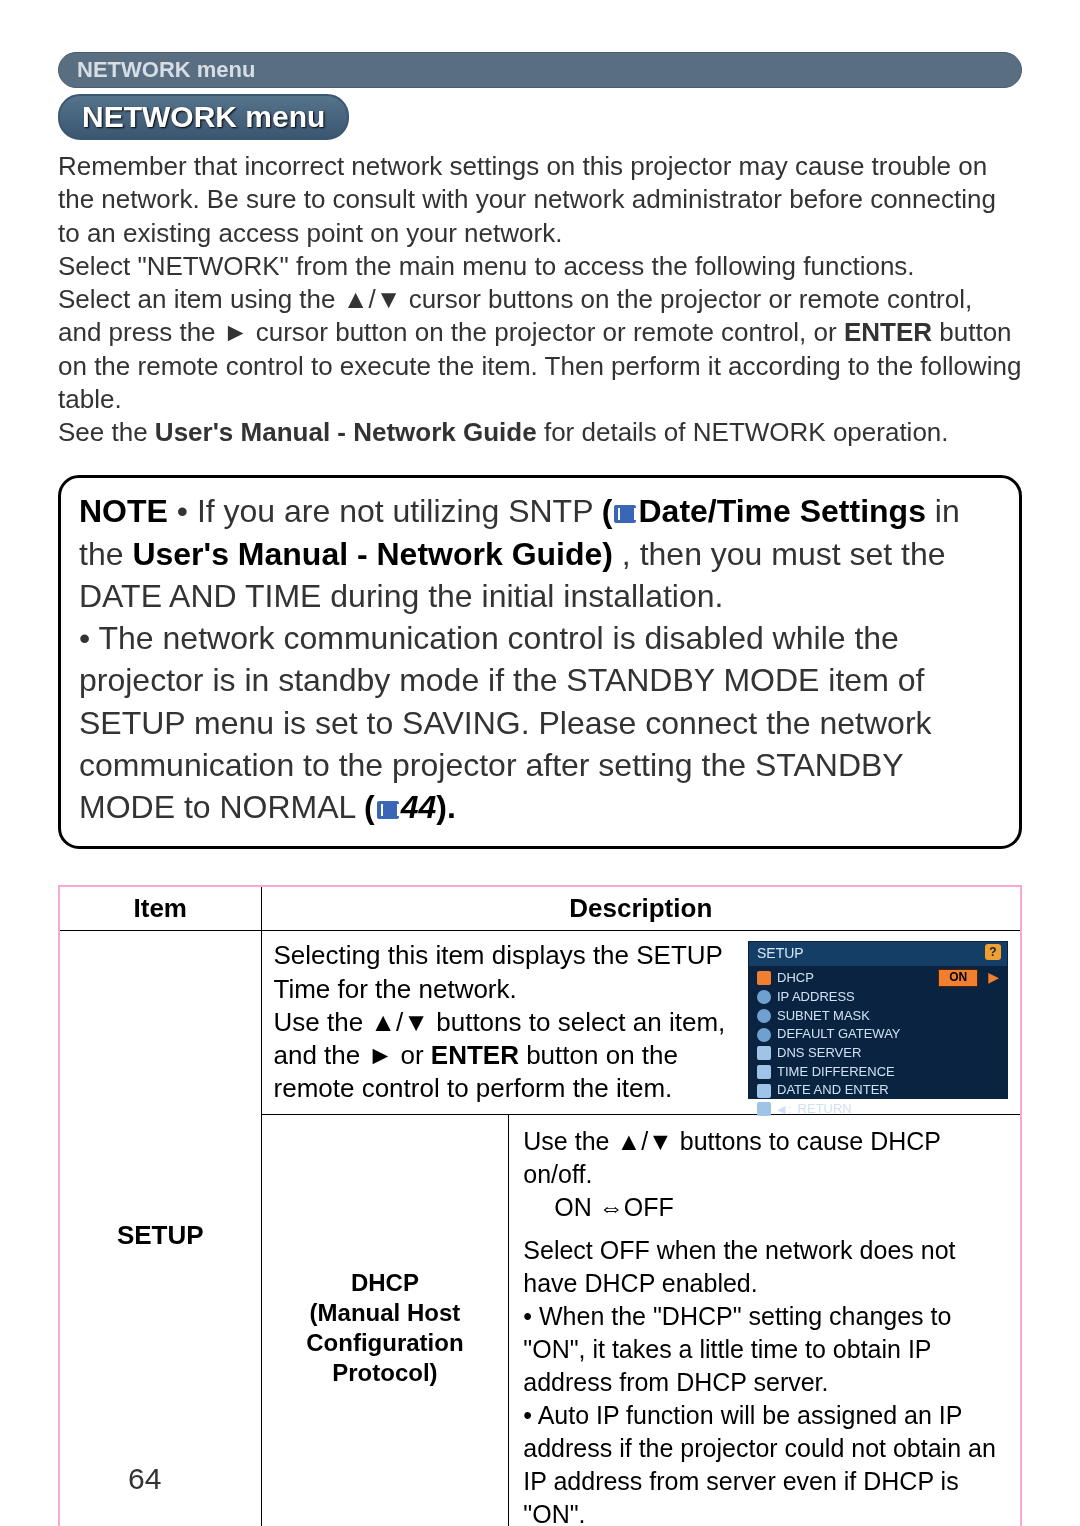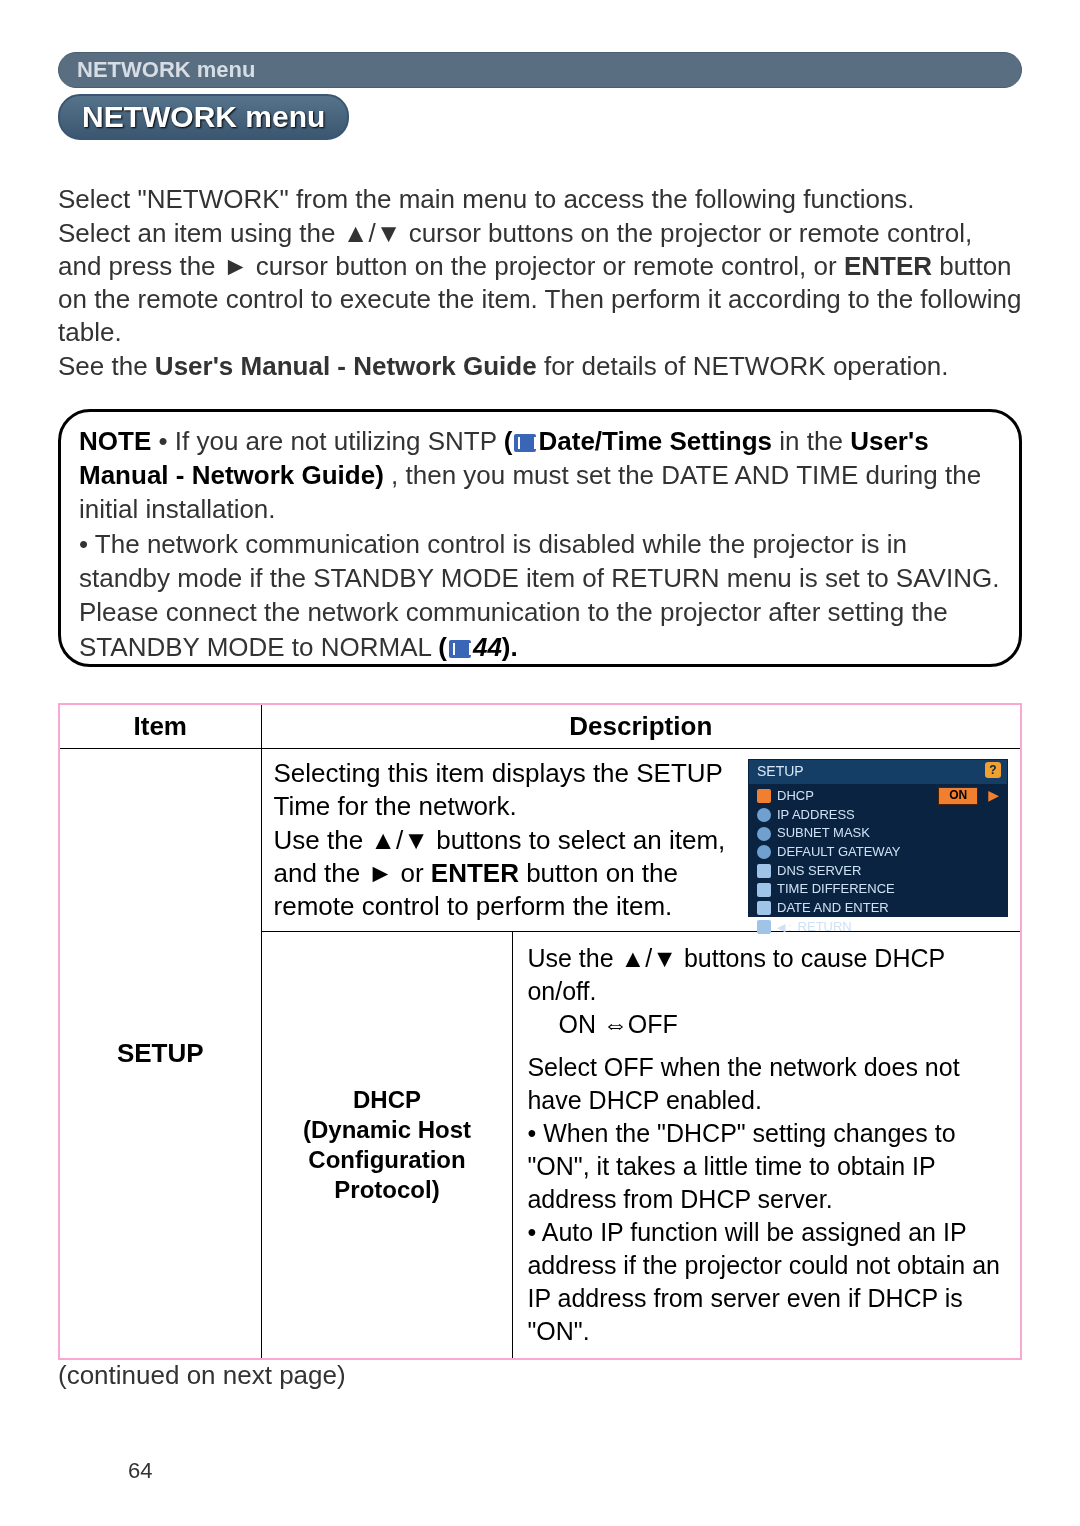--- a/index.html
+++ b/index.html
@@ -5,21 +5,21 @@
   * { margin: 0; padding: 0; box-sizing: border-box; }
   body { width: 1080px; height: 1526px; background: #fff; font-family: Arial, Helvetica, sans-serif; color: #000; padding: 52px 58px 20px 58px; }
 
   .section-bar { background: #5a6e82; border-radius: 18px; padding: 4px 18px; color: #d6dde5; font-size: 22px; font-weight: bold; margin-bottom: 6px; border: 1px solid #4a5e72; }
 
   .section-pill { display: inline-block; background: linear-gradient(#56738c, #3a5670); color: #fff; font-size: 30px; font-weight: bold; padding: 4px 22px; border-radius: 22px; border: 2px solid #3a5670; text-shadow: 1px 1px 2px #000; margin-bottom: 10px; }
 
   .intro { font-size: 26px; color: #333; line-height: 1.28; margin-bottom: 26px; }
   .intro strong { font-weight: bold; }
 
-  .note-box { border: 3px solid #000; border-radius: 32px; padding: 12px 18px 0 18px; font-size: 26px; color: #333; line-height: 1.32; margin-bottom: 36px; }
+  .note-box { border: 3px solid #000; border-radius: 21px; padding: 12px 18px 18px 18px; font-size: 32px; color: #333; line-height: 1.32; margin-bottom: 36px; }
   .note-box .note-label { font-weight: bold; color: #000; }
   .note-box .book-icon { display: inline-block; width: 22px; height: 18px; background: #3a66b8; border-radius: 2px; vertical-align: middle; margin: 0 2px; position: relative; }
   .note-box .book-icon::after { content: ""; position: absolute; left: 4px; top: 3px; width: 14px; height: 12px; border-left: 2px solid #fff; border-right: 2px solid #fff; }
   .note-box strong { font-weight: bold; color: #000; }
 
   table.desc-table { width: 100%; border-collapse: collapse; border: 2px solid #f9a8d4; }
   table.desc-table th, table.desc-table td { border: 1.5px solid #000; vertical-align: top; }
   table.desc-table th { font-size: 26px; font-weight: bold; padding: 6px 8px; text-align: center; }
   .th-item { width: 21%; }
   .cell-setup-main { padding: 8px 12px; font-size: 26px; line-height: 1.28; position: relative; }
@@ -34,56 +34,56 @@
   .osd-header .q { position: absolute; right: 6px; top: 2px; width: 16px; height: 16px; background: #f0a030; border-radius: 3px; color: #0a2340; font-weight: bold; font-size: 12px; text-align: center; line-height: 16px; }
   .osd-body { padding: 2px 8px 4px 8px; }
   .osd-row { display: flex; align-items: center; gap: 6px; padding: 1px 0; font-size: 13px; }
   .osd-row .ic { width: 14px; height: 14px; background: #a0c4e8; border-radius: 2px; flex-shrink: 0; }
   .osd-row .ic.orange { background: #f08030; }
   .osd-row .ic.globe { background: #70a0d0; border-radius: 50%; }
   .osd-row .on-badge { margin-left: auto; background: #f08030; color: #000; font-size: 12px; font-weight: bold; padding: 0 10px; border: 1px solid #502000; }
   .osd-row .arrow { margin-left: 4px; color: #f08030; font-size: 14px; }
 
   .continued { font-size: 26px; color: #333; }
-  .page-num { position: absolute; bottom: 42px; left: 128px; font-size: 22px; color: #333; }
+  .page-num { position: absolute; bottom: 30px; left: 128px; font-size: 30px; color: #333; }
 
   .clearfix::after { content: ""; display: table; clear: both; }
 </style>
 </head>
 <body>
 
 
 
 <div class="section-bar">
   <span>NETWORK menu</span>
 </div>
 
 <div class="section-pill">
   <span>NETWORK menu</span>
 </div>
 
 <div class="intro">
-  <br>
+  <span>Remember that incorrect network settings on this projector may cause trouble on the network. Be sure to consult with your network administrator before connecting to an existing access point on your network.</span><br>
   <span>Select "NETWORK" from the main menu to access the following functions.</span><br>
   <span>Select an item using the ▲/▼ cursor buttons on the projector or remote control, and press the ► cursor button on the projector or remote control, or </span>
   <strong>ENTER</strong>
   <span> button on the remote control to execute the item. Then perform it according to the following table.</span><br>
   <span>See the </span>
   <strong>User's Manual - Network Guide</strong>
   <span> for details of NETWORK operation.</span>
 </div>
 
 <div class="note-box">
   <span class="note-label">NOTE</span>
   <span>  • If you are not utilizing SNTP </span>
   <strong>(</strong><span class="book-icon"></span><strong>Date/Time Settings</strong>
   <span> in the </span>
   <strong>User's Manual - Network Guide)</strong>
   <span>, then you must set the DATE AND TIME during the initial installation.</span><br>
-  <span>• The network communication control is disabled while the projector is in standby mode if the STANDBY MODE item of RETURN menu is set to SAVING. Please connect the network communication to the projector after setting the STANDBY MODE to NORMAL </span>
+  <span>• The network communication control is disabled while the projector is in standby mode if the STANDBY MODE item of SETUP menu is set to SAVING. Please connect the network communication to the projector after setting the STANDBY MODE to NORMAL </span>
   <strong>(</strong><span class="book-icon"></span><strong><em>44</em></strong><strong>).</strong>
 </div>
 
 <table class="desc-table">
   <tbody>
       <tr>
     <th class="th-item">Item</th>
     <th colspan="2">Description</th>
   </tr>
   <tr>
@@ -136,21 +136,21 @@
       </div>
       <span>Selecting this item displays the SETUP Time for the network.</span><br>
       <span>Use the ▲/▼ buttons to select an item, and the ► or </span>
       <strong>ENTER</strong>
       <span> button on the remote control to perform the item.</span>
     </td>
   </tr>
   <tr>
     <td class="cell-dhcp-name">
       <span>DHCP</span><br>
-      <span>(Dynamic Host Conﬁguration Protocol)</span>
+      <span>(Manual Host Conﬁguration Protocol)</span>
     </td>
     <td class="cell-dhcp-desc">
       <span>Use the ▲/▼ buttons to cause DHCP on/off.</span><br>
       <span class="onoff">
         <span>ON</span>
         <span class="arrow-sep">⇔</span>
         <span>OFF</span>
       </span>
       <div style="height:10px"></div>
       <span>Select OFF when the network does not have DHCP enabled.</span><br>

